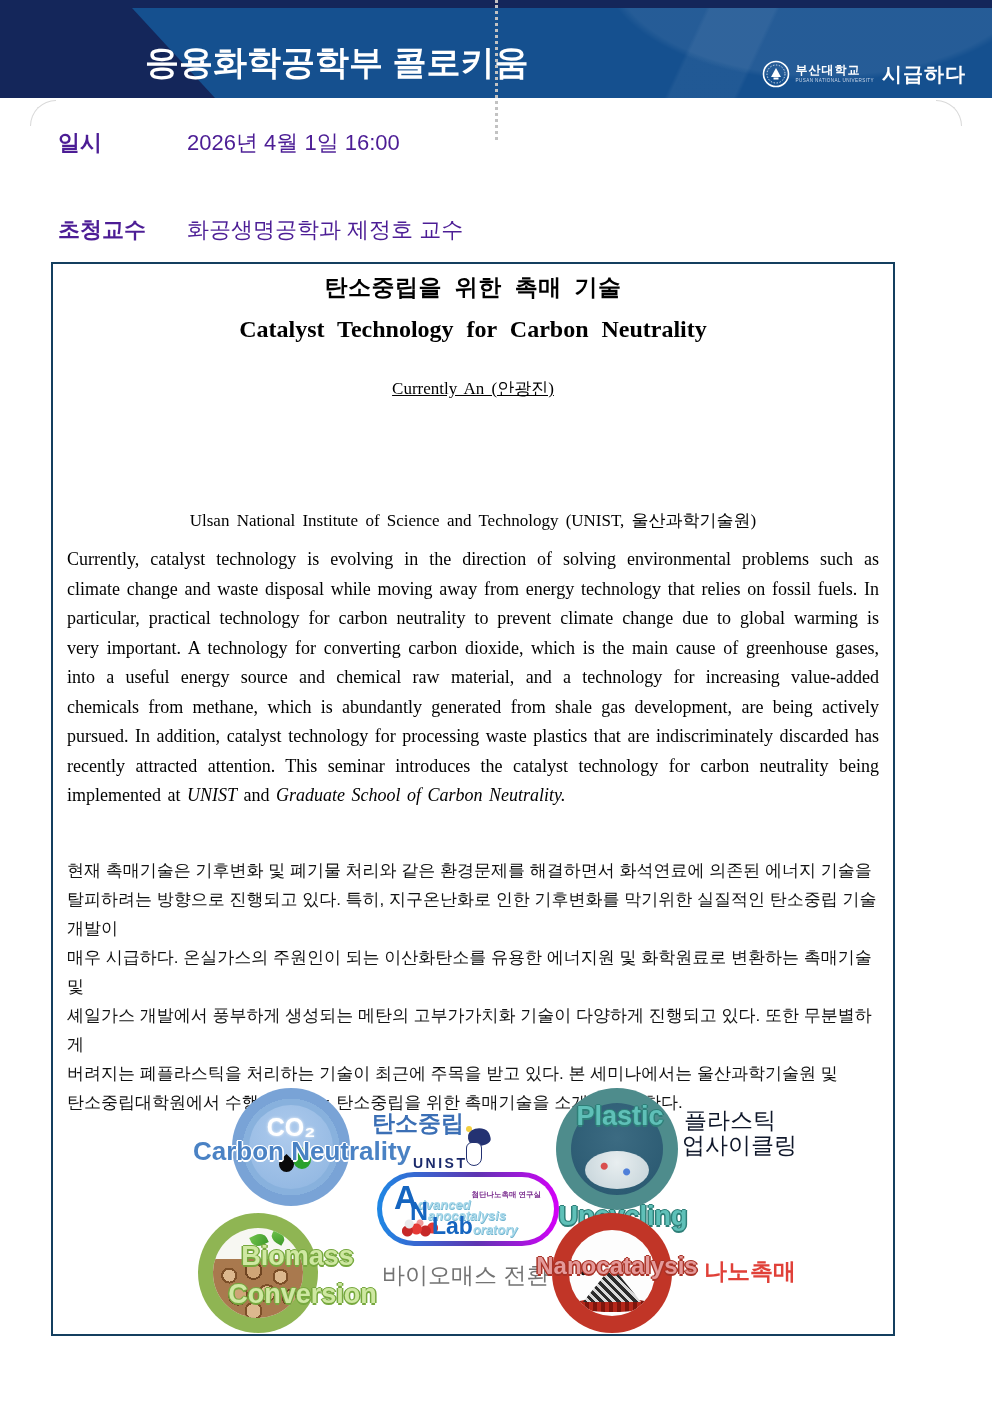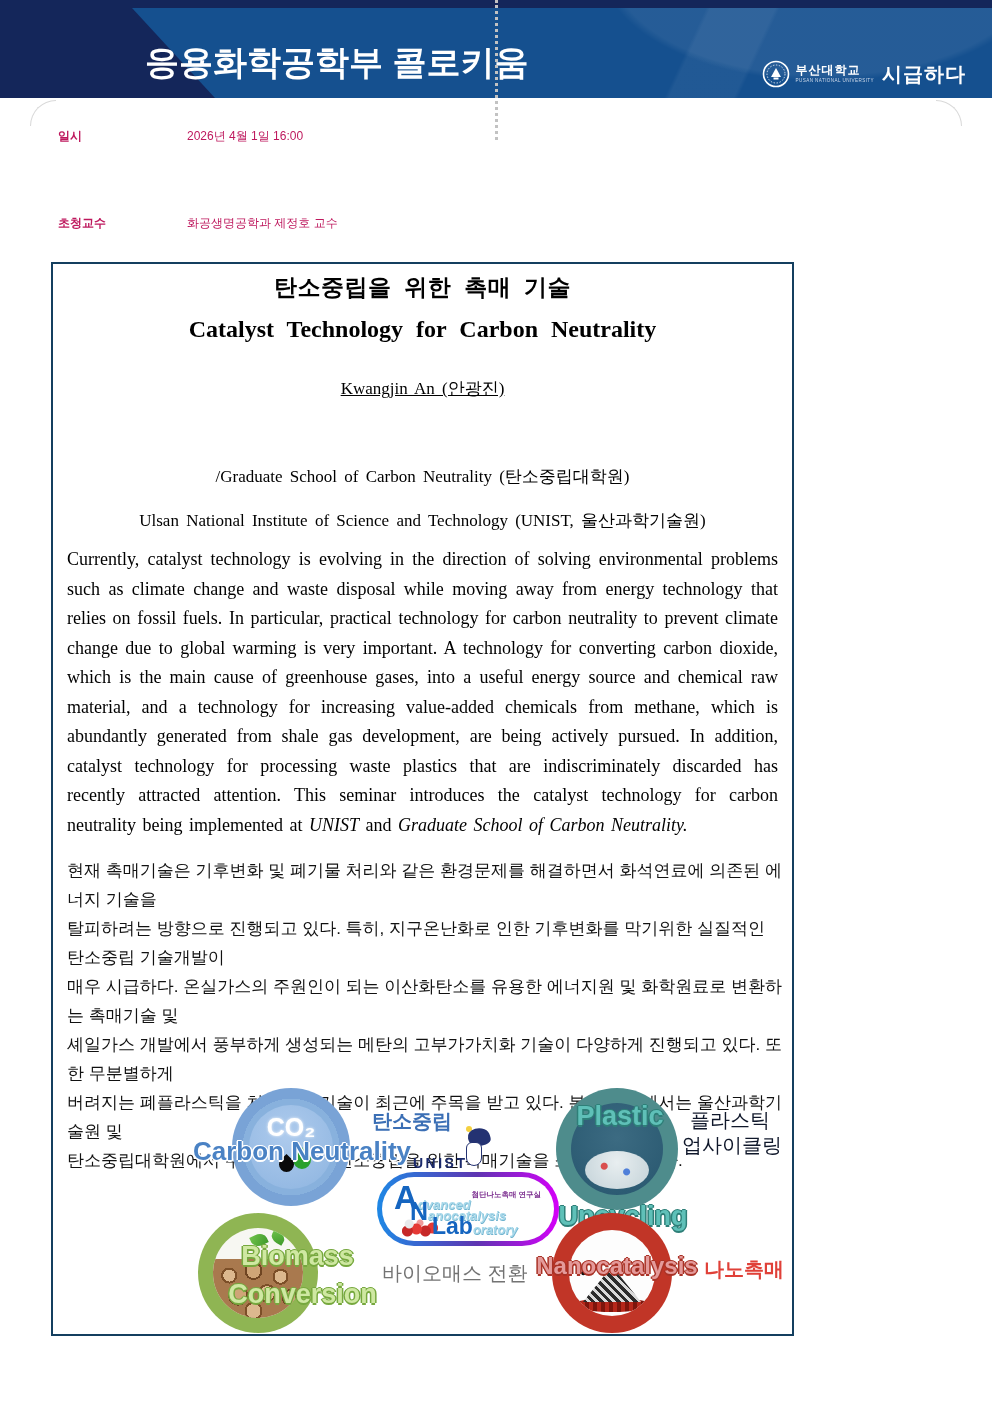--- a/index.html
+++ b/index.html
@@ -29,26 +29,26 @@
 
   .dash-line { position:absolute; left:495px; top:0; height:140px; width:0;
     border-left:3px dotted #c2c2c2; z-index:5; }
 
   
   .corner { position:absolute; top:100px; width:26px; height:26px; }
   .corner.l { left:30px; border-top:1.5px solid #d9d9d9; border-left:1.5px solid #d9d9d9; border-radius:26px 0 0 0; }
   .corner.r { right:30px; border-top:1.5px solid #d9d9d9; border-right:1.5px solid #d9d9d9; border-radius:0 26px 0 0; }
 
   
-  .info-row { position:absolute; left:58px; font-size:12px; color:#be185d; white-space:nowrap; }
+  .info-row { position:absolute; left:58px; font-size:22px; color:#4c1d95; white-space:nowrap; }
   .info-row .lbl { display:inline-block; width:129px; font-weight:800; }
   .r1 { top:128px; } .r2 { top:172px; } .r3 { top:215px; }
 
   
-  .box { position:absolute; left:51px; top:262px; width:743px; height:1074px;
+  .box { position:absolute; left:51px; top:262px; width:844px; height:1074px;
     border:2px solid #143f5f; background:#fff; }
   .box .t-ko { position:absolute; top:8px; left:0; right:0; text-align:center;
     font-size:23px; font-weight:800; color:#000; letter-spacing:0.5px; word-spacing:6px; }
   .box .t-en { position:absolute; top:52px; left:0; right:0; text-align:center;
     font-family:"Liberation Serif", serif; font-size:24px; font-weight:700; color:#000; word-spacing:7px; }
   .box .speaker { position:absolute; top:113px; left:0; right:0; text-align:center;
     font-family:"Liberation Serif", serif; font-size:17px; color:#000; text-decoration:underline; word-spacing:3px; }
   .box .affil { position:absolute; left:0; right:0; text-align:center;
     font-family:"Liberation Serif", serif; font-size:17px; color:#000; word-spacing:3px; }
   .af1 { top:157px; } .af2 { top:201px; } .af3 { top:245px; }
@@ -66,21 +66,21 @@
     background:radial-gradient(circle, #88b1dd 0 58%, #79a3d6 58%); }
   .carbon-ring .inner { inset:17px; background:radial-gradient(circle at 45% 35%, #aecbed, #8db4e0); }
   .co2 { position:absolute; top:8px; left:0; right:0; text-align:center; color:#fff;
     font-size:25px; font-weight:800; text-shadow:0 0 3px rgba(255,255,255,0.9); }
   .drop { position:absolute; transform:rotate(45deg); border-radius:0 50% 50% 50%; }
   .drop.black { left:30px; top:52px; width:15px; height:15px; background:#0a0a0a; }
   .drop.green { left:44px; top:46px; width:18px; height:18px; background:#2aa12e; }
   .badge-title { position:absolute; text-align:center; font-weight:800; white-space:nowrap; }
   .carbon-title { left:188px; top:1136px; width:228px; font-size:26px; color:#4a82c4;
     text-shadow:-1.5px 0 #fff,1.5px 0 #fff,0 -1.5px #fff,0 1.5px #fff,-1px -1px #fff,1px 1px #fff; }
-  .badge-label { position:absolute; font-size:20px; white-space:nowrap; }
+  .badge-label { position:absolute; font-size:23px; white-space:nowrap; }
   .carbon-label { left:372px; top:1108px; color:#3b6fb5; font-weight:600; }
 
   .plastic-ring { left:556px; top:1088px; width:122px; height:122px;
     background:#4e8c8c; }
   .plastic-ring .inner { inset:15px; background:radial-gradient(circle at 50% 38%, #3c6b82, #27566e); }
   .plastic-pile { position:absolute; bottom:6px; left:14px; width:64px; height:38px; border-radius:50%;
     background:radial-gradient(circle at 30% 40%, #d94f4f 0 3px, transparent 4px),
                radial-gradient(circle at 65% 55%, #4f7fd9 0 3px, transparent 4px),
                radial-gradient(circle at 50% 30%, #e8eef0, #c3d2d8); }
   .plastic-title1 { left:540px; top:1101px; width:160px; font-size:27px; color:#5fc0b8;
@@ -185,22 +185,21 @@
   <div class="info-row r1">
     <span class="lbl">일시</span><span>2026년 4월 1일 16:00</span>
   </div>
   <div class="info-row r3">
     <span class="lbl">초청교수</span><span>화공생명공학과 제정호 교수</span>
   </div>
 
   <div class="box">
     <div class="t-ko">탄소중립을 위한 촉매 기술</div>
     <div class="t-en">Catalyst Technology for Carbon Neutrality</div>
-    <div class="speaker">Kwangjin An (안광진)</div>
-    <div class="affil af2">/Graduate School of Carbon Neutrality (탄소중립대학원)</div>
+    <div class="speaker">Currently An (안광진)</div>
     <div class="affil af3">Ulsan National Institute of Science and Technology (UNIST, 울산과학기술원)</div>
     <p class="ab-en"><span>Currently, catalyst technology is evolving in the direction of solving environmental problems such as climate change and waste disposal while moving away from energy technology that relies on fossil fuels. In particular, practical technology for carbon neutrality to prevent climate change due to global warming is very important. A technology for converting carbon dioxide, which is the main cause of greenhouse gases, into a useful energy source and chemical raw material, and a technology for increasing value-added chemicals from methane, which is abundantly generated from shale gas development, are being actively pursued. In addition, catalyst technology for processing waste plastics that are indiscriminately discarded has recently attracted attention. This seminar introduces the catalyst technology for carbon neutrality being implemented at </span><i>UNIST</i><span> and </span><i>Graduate School of Carbon Neutrality.</i></p>
     <p class="ab-ko">현재 촉매기술은 기후변화 및 폐기물 처리와 같은 환경문제를 해결하면서 화석연료에 의존된 에너지 기술을
 탈피하려는 방향으로 진행되고 있다. 특히, 지구온난화로 인한 기후변화를 막기위한 실질적인 탄소중립 기술개발이
 매우 시급하다. 온실가스의 주원인이 되는 이산화탄소를 유용한 에너지원 및 화학원료로 변환하는 촉매기술 및
 셰일가스 개발에서 풍부하게 생성되는 메탄의 고부가가치화 기술이 다양하게 진행되고 있다. 또한 무분별하게
 버려지는 폐플라스틱을 처리하는 기술이 최근에 주목을 받고 있다. 본 세미나에서는 울산과학기술원 및
 탄소중립대학원에서 수행되고 있는 탄소중립을 위한 촉매기술을 소개하고자 한다.</p>
   </div>
 

